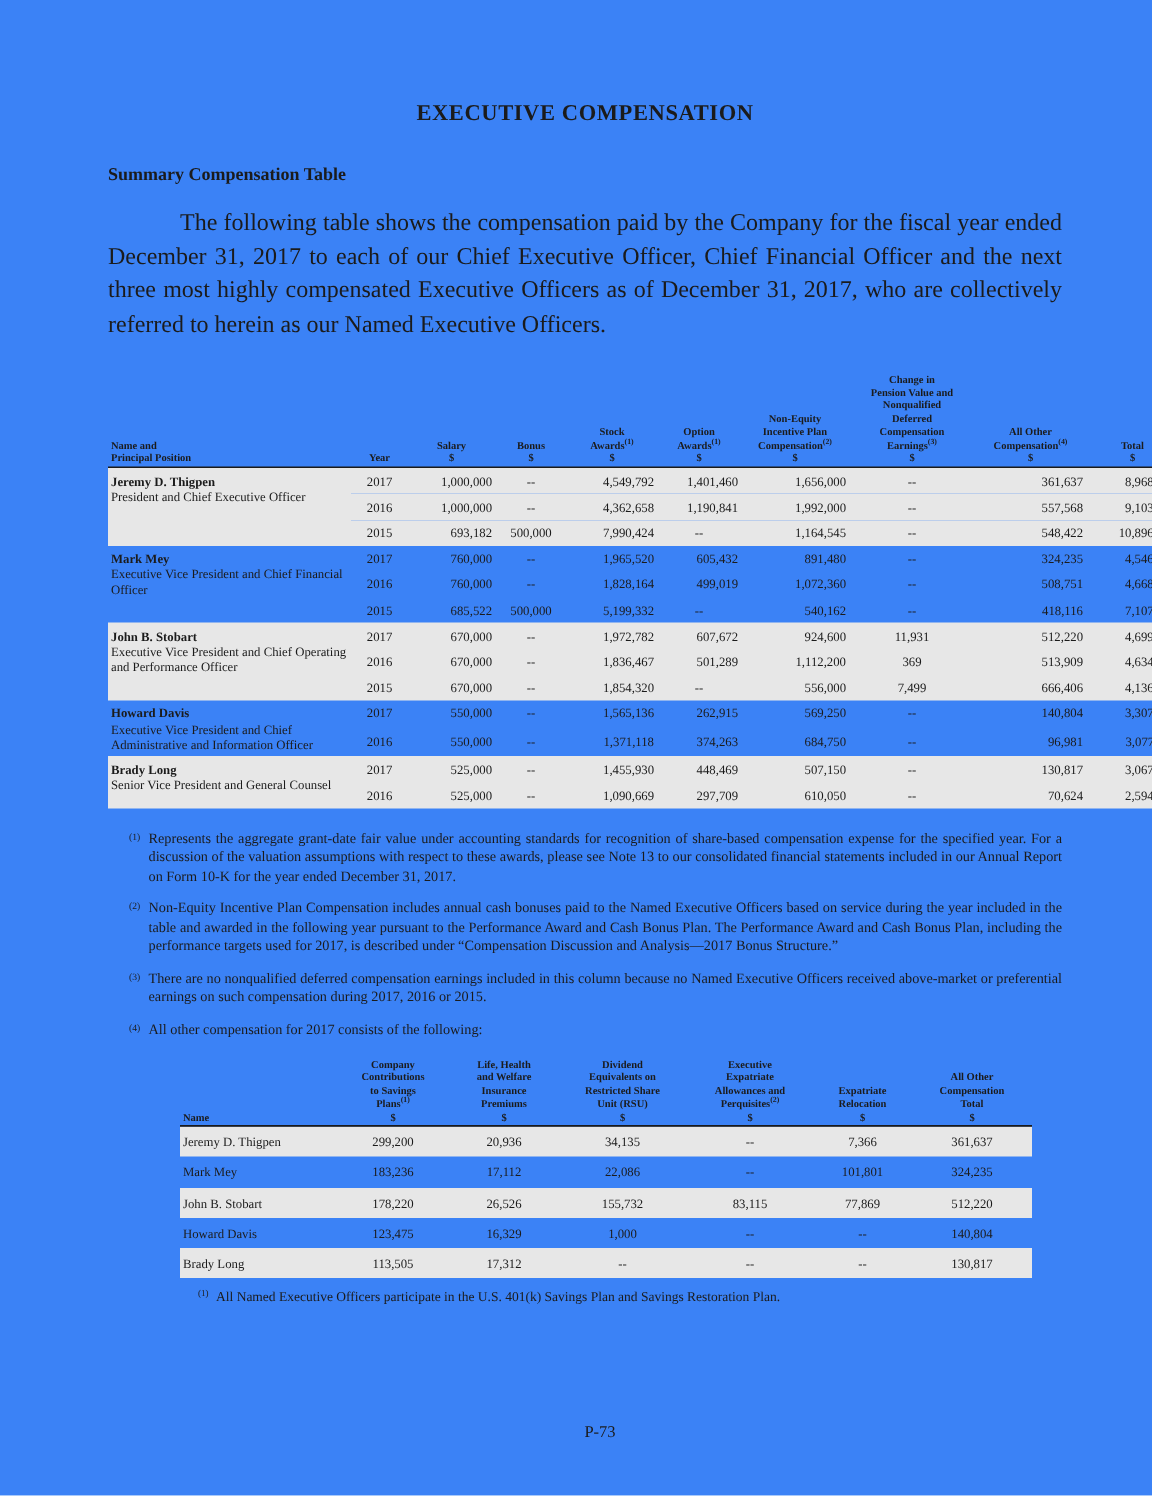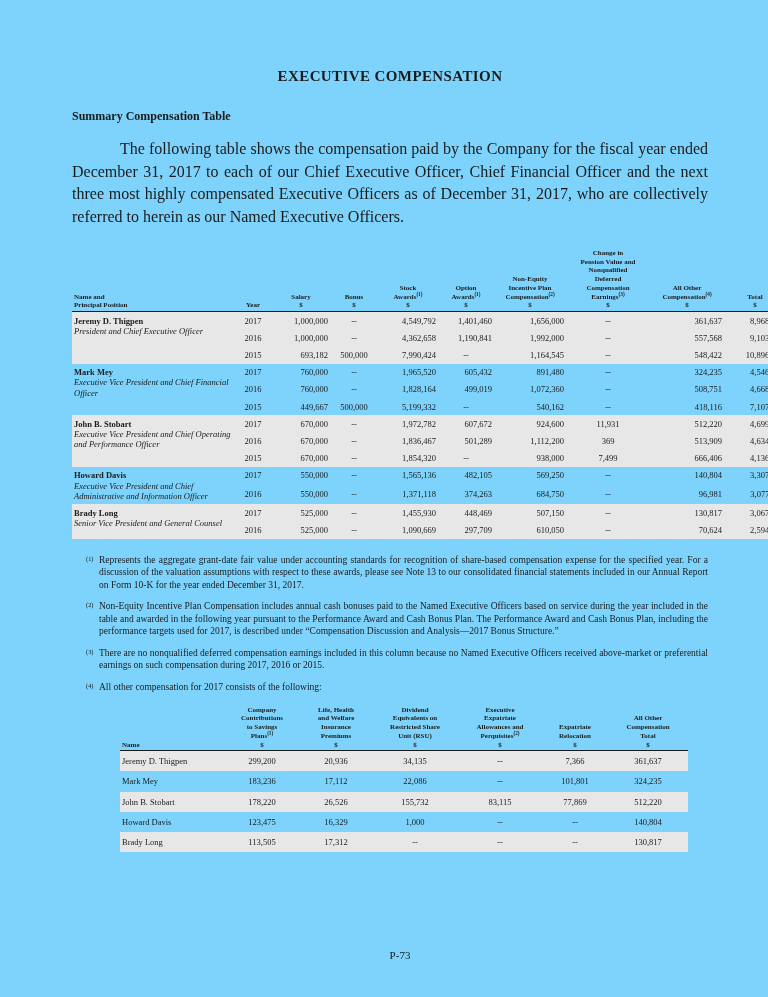--- a/index.html
+++ b/index.html
@@ -1,18 +1,18 @@
 <!DOCTYPE html>
 <html><head>
 <meta charset="utf-8">
 <style>
   html,body{margin:0;padding:0;background:#ffffff;}
   .page{
     width:768px;height:997px;position:relative;box-sizing:border-box;
-    background:#7dd3fc;color:#1b1b1b;
+    background:#3b82f6;color:#1b1b1b;
     font-family:"Liberation Serif", "DejaVu Serif", serif;
     padding:68px 60px 0 72px;overflow:hidden;
   }
   .doc-title{
     font-size:15px;font-weight:bold;text-align:center;margin:0 0 24px 0;
     letter-spacing:.4px;
   }
   .section-heading{font-size:12px;font-weight:bold;margin:0 0 14px 0;}
   .intro{
     font-size:16px;line-height:1.42;text-align:justify;text-indent:48px;
@@ -33,21 +33,21 @@
   }
   tr.shaded td{background:#e7e7e7;}
   tr.last-row td{padding-bottom:11px;}
   tr.first-row td{padding-top:4px;}
   td.a-r{text-align:right;}
   td.a-c{text-align:center;}
   td.a-l{text-align:left;}
   td.dash{text-align:center;}
   .name-cell{text-align:left;padding-right:6px;}
   .exec-name{font-weight:bold;}
-  .exec-pos{font-style:italic;}
+  .exec-pos{}
   #summary-table{width:636px;}
   
   .fnotes{margin:15px 0 12px 14px;font-size:9.5px;}
   .fnote{display:flex;margin-bottom:9px;text-align:justify;line-height:1.32;}
   .fnote .fm{flex:0 0 13px;font-size:6.4px;padding-top:1px;}
   .fnote .ft{flex:1;}
   
   .t2wrap{margin-left:48px;width:540px;}
   #other-comp-table{width:540px;}
   #other-comp-table tbody td{padding:5px 2px;}
@@ -156,21 +156,21 @@
           <td class="a-c dash">--</td>
           <td class="a-r">1,828,164</td>
           <td class="a-r">499,019</td>
           <td class="a-r">1,072,360</td>
           <td class="a-c dash">--</td>
           <td class="a-r">508,751</td>
           <td class="a-r">4,668,294</td>
         </tr>
         <tr class="last-row">
           <td class="a-c">2015</td>
-          <td class="a-r">449,667</td>
+          <td class="a-r">685,522</td>
           <td class="a-c">500,000</td>
           <td class="a-r">5,199,332</td>
           <td class="a-r dash">--</td>
           <td class="a-r">540,162</td>
           <td class="a-c dash">--</td>
           <td class="a-r">418,116</td>
           <td class="a-r">7,107,276</td>
         </tr>
         <tr class="shaded first-row ">
           <td rowspan="3" class="name-cell">
@@ -197,35 +197,35 @@
           <td class="a-c">369</td>
           <td class="a-r">513,909</td>
           <td class="a-r">4,634,234</td>
         </tr>
         <tr class="shaded last-row">
           <td class="a-c">2015</td>
           <td class="a-r">670,000</td>
           <td class="a-c dash">--</td>
           <td class="a-r">1,854,320</td>
           <td class="a-r dash">--</td>
-          <td class="a-r">938,000</td>
+          <td class="a-r">556,000</td>
           <td class="a-c">7,499</td>
           <td class="a-r">666,406</td>
           <td class="a-r">4,136,225</td>
         </tr>
         <tr class="first-row ">
           <td rowspan="2" class="name-cell">
             <div class="exec-name">Howard Davis</div>
             <div class="exec-pos">Executive Vice President and Chief Administrative and Information Officer</div>
           </td>
           <td class="a-c">2017</td>
           <td class="a-r">550,000</td>
           <td class="a-c dash">--</td>
           <td class="a-r">1,565,136</td>
-          <td class="a-r">482,105</td>
+          <td class="a-r">262,915</td>
           <td class="a-r">569,250</td>
           <td class="a-c dash">--</td>
           <td class="a-r">140,804</td>
           <td class="a-r">3,307,295</td>
         </tr>
         <tr class="last-row">
           <td class="a-c">2016</td>
           <td class="a-r">550,000</td>
           <td class="a-c dash">--</td>
           <td class="a-r">1,371,118</td>
@@ -354,18 +354,22 @@
             <td class="a-c">17,312</td>
             <td class="a-c dash">--</td>
             <td class="a-c dash">--</td>
             <td class="a-c dash">--</td>
             <td class="a-c">130,817</td>
           </tr>
         </tbody>
     </table>
 
     <div class="sub-fnotes">
+      <div class="fnote">
+        <span class="fm">(1)</span>
+        <span class="ft">All Named Executive Officers participate in the U.S. 401(k) Savings Plan and Savings Restoration Plan.</span>
+      </div>
     </div>
   </div>
 
   <div class="page-number">P-73</div>
 
 </div>
 
 </body></html>

